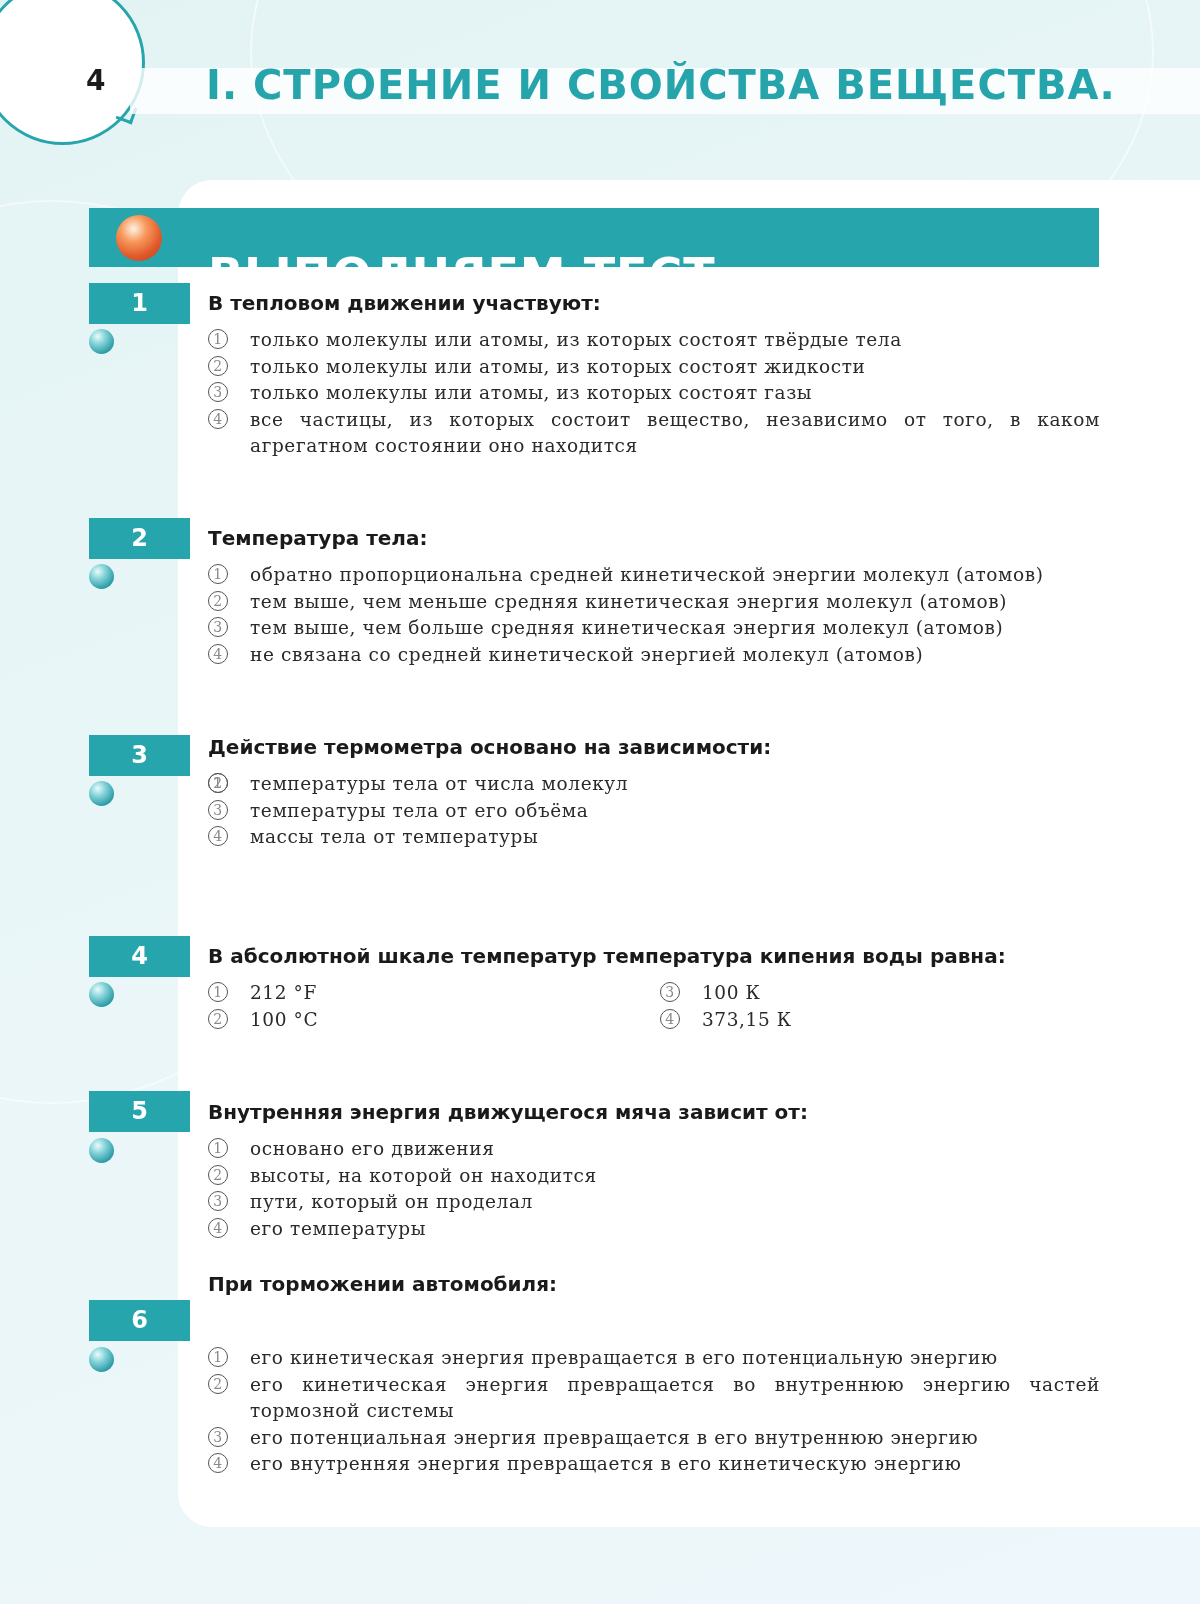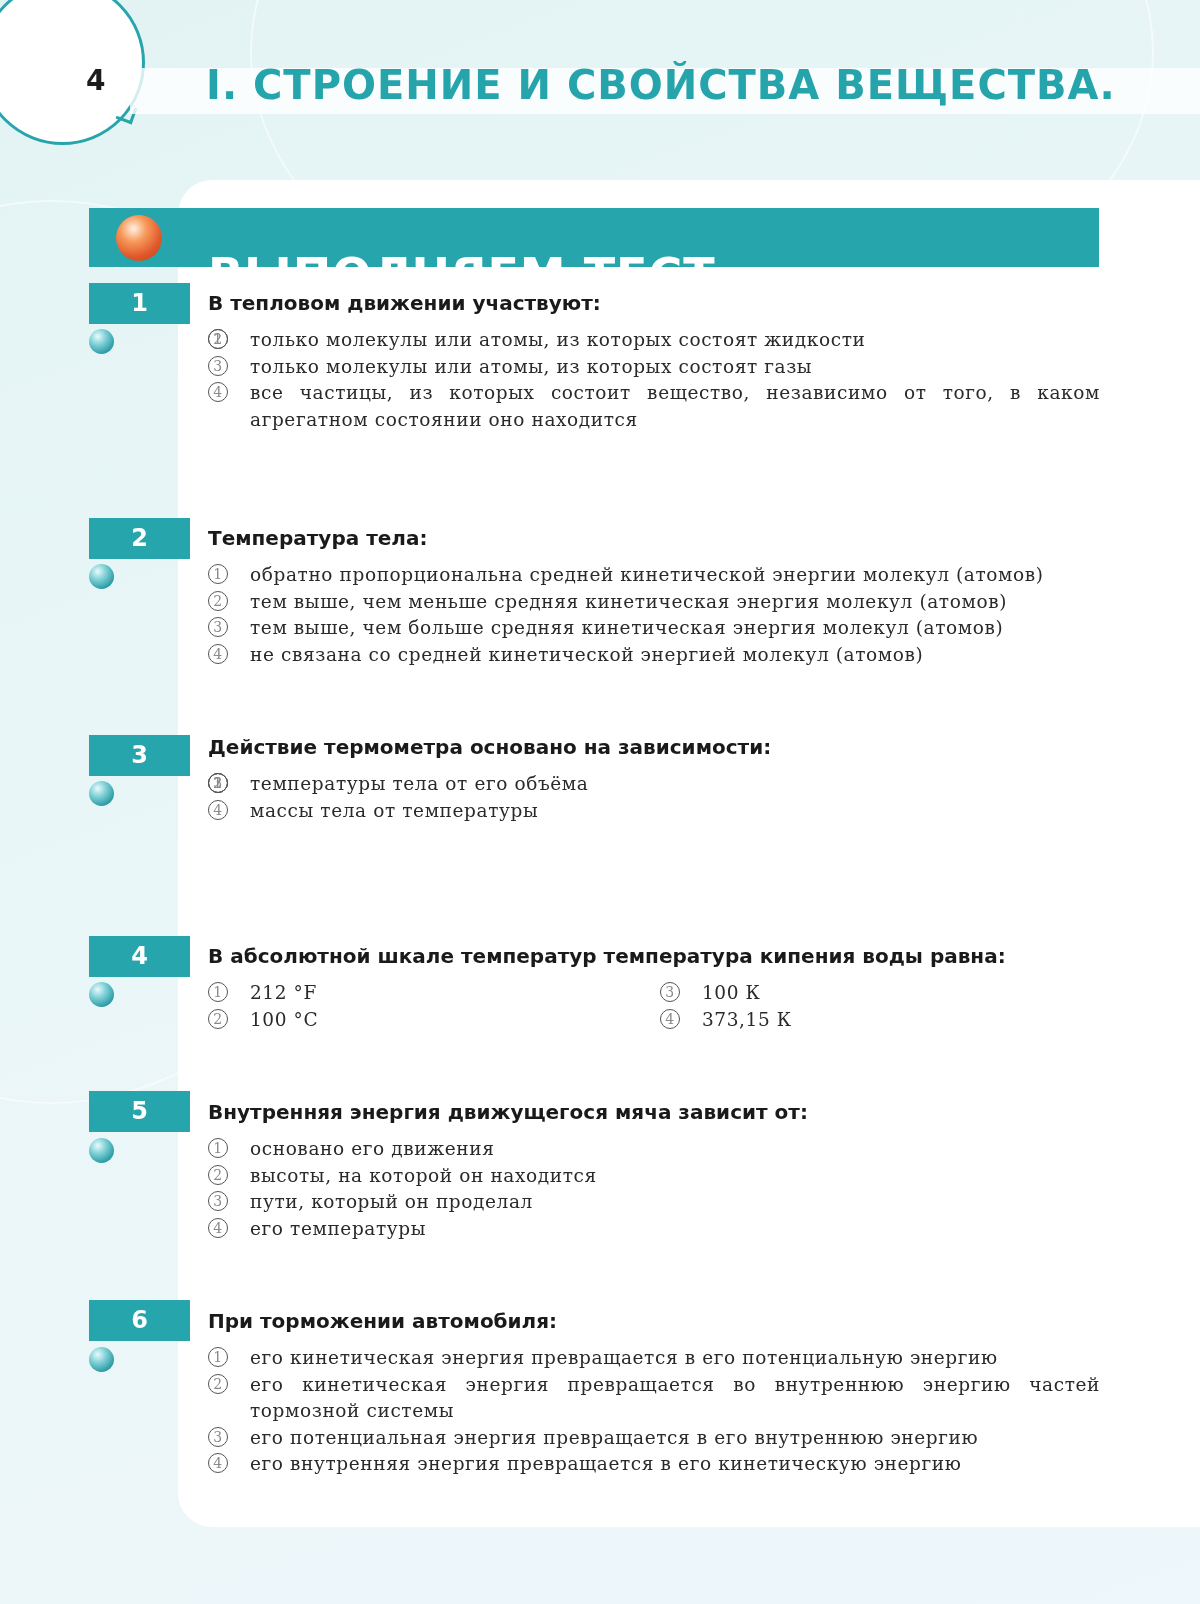--- a/index.html
+++ b/index.html
@@ -92,42 +92,42 @@
 <div class="panel"></div>
 
 <div class="section-bar"></div>
 <div class="orange-ball"></div>
 <div class="section-title">ВЫПОЛНЯЕМ ТЕСТ</div>
 
 <div class="q-num" style="top:283px;">1</div>
 <div class="q-ball" style="top:329px;"></div>
 <div class="q-text" style="top:291px;">В тепловом движении участвуют:</div>
 <div class="options" style="top:327px;">
-  <div class="opt"><span class="circ">1</span></div>
+  <div class="opt"><span class="circ">1</span><span>только молекулы или атомы, из которых состоят твёрдые тела</span></div>
   <div class="opt"><span class="circ">2</span><span>только молекулы или атомы, из которых состоят жидкости</span></div>
   <div class="opt"><span class="circ">3</span><span>только молекулы или атомы, из которых состоят газы</span></div>
   <div class="opt" style="text-align:justify;"><span class="circ">4</span><span>все частицы, из которых состоит вещество, независимо от того, в каком агрегатном состоянии оно находится</span></div>
 </div>
 
 <div class="q-num" style="top:518px;">2</div>
 <div class="q-ball" style="top:564px;"></div>
 <div class="q-text" style="top:526px;">Температура тела:</div>
 <div class="options" style="top:562px; right:90px;">
   <div class="opt"><span class="circ">1</span><span>обратно пропорциональна средней кинетической энергии молекул (атомов)</span></div>
   <div class="opt"><span class="circ">2</span><span>тем выше, чем меньше средняя кинетическая энергия молекул (атомов)</span></div>
   <div class="opt"><span class="circ">3</span><span>тем выше, чем больше средняя кинетическая энергия молекул (атомов)</span></div>
   <div class="opt"><span class="circ">4</span><span>не связана со средней кинетической энергией молекул (атомов)</span></div>
 </div>
 
 <div class="q-num" style="top:735px;">3</div>
 <div class="q-ball" style="top:781px;"></div>
 <div class="q-text" style="top:735px;">Действие термометра основано на зависимости:</div>
 <div class="options" style="top:771px;">
   <div class="opt"><span class="circ">1</span></div>
-  <div class="opt"><span class="circ">2</span></div>
+  <div class="opt"><span class="circ">2</span><span>температуры тела от числа молекул</span></div>
   <div class="opt"><span class="circ">3</span><span>температуры тела от его объёма</span></div>
   <div class="opt"><span class="circ">4</span><span>массы тела от температуры</span></div>
 </div>
 
 <div class="q-num" style="top:936px;">4</div>
 <div class="q-ball" style="top:982px;"></div>
 <div class="q-text" style="top:944px;">В абсолютной шкале температур температура кипения воды равна:</div>
 <div class="options two-col" style="top:980px;">
   <div class="opt"><span class="circ">1</span><span>212 °F</span></div>
   <div class="opt"><span class="circ">3</span><span>100 К</span></div>
@@ -140,19 +140,19 @@
 <div class="q-text" style="top:1100px;">Внутренняя энергия движущегося мяча зависит от:</div>
 <div class="options" style="top:1136px;">
   <div class="opt"><span class="circ">1</span><span>основано его движения</span></div>
   <div class="opt"><span class="circ">2</span><span>высоты, на которой он находится</span></div>
   <div class="opt"><span class="circ">3</span><span>пути, который он проделал</span></div>
   <div class="opt"><span class="circ">4</span><span>его температуры</span></div>
 </div>
 
 <div class="q-num" style="top:1300px;">6</div>
 <div class="q-ball" style="top:1347px;"></div>
-<div class="q-text" style="top:1309px;">При торможении автомобиля:</div>
+<div class="q-text" style="top:1272px;">При торможении автомобиля:</div>
 <div class="options" style="top:1345px;">
   <div class="opt"><span class="circ">1</span><span>его кинетическая энергия превращается в его потенциальную энергию</span></div>
   <div class="opt" style="text-align:justify;"><span class="circ">2</span><span>его кинетическая энергия превращается во внутреннюю энергию частей тормозной системы</span></div>
   <div class="opt"><span class="circ">3</span><span>его потенциальная энергия превращается в его внутреннюю энергию</span></div>
   <div class="opt"><span class="circ">4</span><span>его внутренняя энергия превращается в его кинетическую энергию</span></div>
 </div>
 
 </body></html>

